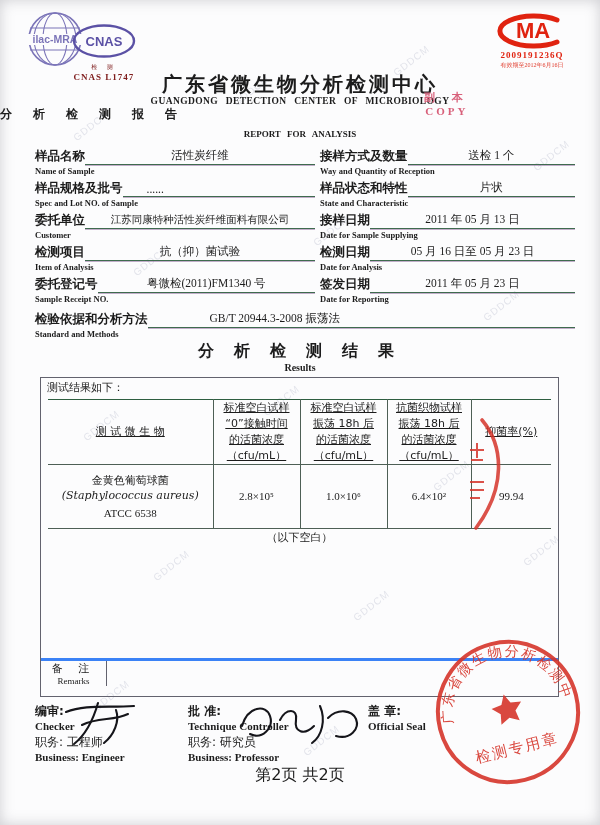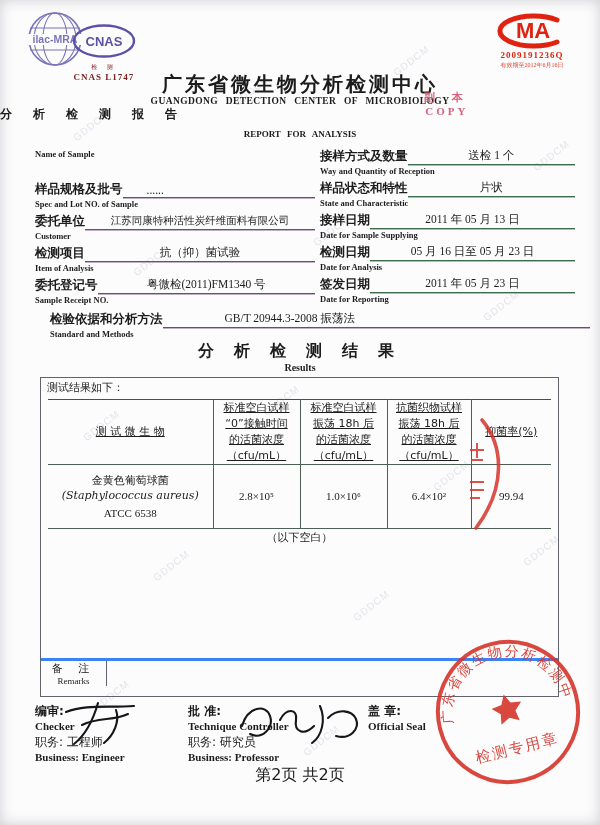--- a/index.html
+++ b/index.html
@@ -39,21 +39,21 @@
   .fcol-left { left:35px; width:280px; }
   .fcol-right { left:320px; width:255px; }
   .field { height:32px; }
   .frow { display:flex; align-items:flex-end; }
   .flabel { font-weight:bold; font-size:12.5px; white-space:nowrap;
             font-family:"DejaVu Sans","Liberation Sans",sans-serif; }
   .fvalue { flex:1; text-align:center; font-size:11.5px; padding:0 2px 1px 2px;
             border-bottom:1px solid #3f6b4f;
             box-shadow:0 1px 0 rgba(122,79,138,.45); white-space:nowrap; }
   .fen { font-size:8.5px; font-weight:bold; margin-top:1px; }
-  .methods { position:absolute; left:50px; top:311px; width:540px; }
+  .methods { position:absolute; left:35px; top:311px; width:540px; }
   
   .res-cn { position:absolute; top:341px; left:0; right:0; text-align:center;
             font-size:16px; font-weight:bold; letter-spacing:8px; }
   .res-en { position:absolute; top:362px; left:0; right:0; text-align:center;
             font-size:10px; font-weight:bold; }
   
   .tbox { position:absolute; left:40px; top:377px; width:519px; height:320px;
           border:1px solid #62626e; }
   .tintro { position:absolute; left:6px; top:2px; font-size:11px;
             font-family:"DejaVu Sans","Liberation Sans",sans-serif; }
@@ -142,20 +142,24 @@
   <div class="org-en">GUANGDONG DETECTION CENTER OF MICROBIOLOGY</div>
   <div class="title-cn">分 析 检 测 报 告</div>
   <div class="title-en">REPORT FOR ANALYSIS</div>
   <div class="copy-stamp">
     <div class="copy-cn">副 本</div>
     <div class="copy-en">COPY</div>
   </div>
 
   <div class="fcol fcol-left">
     <div class="field">
+      <div class="frow">
+          <span class="flabel">样品名称</span>
+          <span class="fvalue">活性炭纤维</span>
+        </div>
       <div class="fen">Name of Sample</div>
     </div>
     <div class="field">
       <div class="frow">
           <span class="flabel">样品规格及批号</span>
           <span class="fvalue" style="text-align:left;padding-left:24px">......</span>
         </div>
       <div class="fen">Spec and Lot NO. of Sample</div>
     </div>
     <div class="field">

